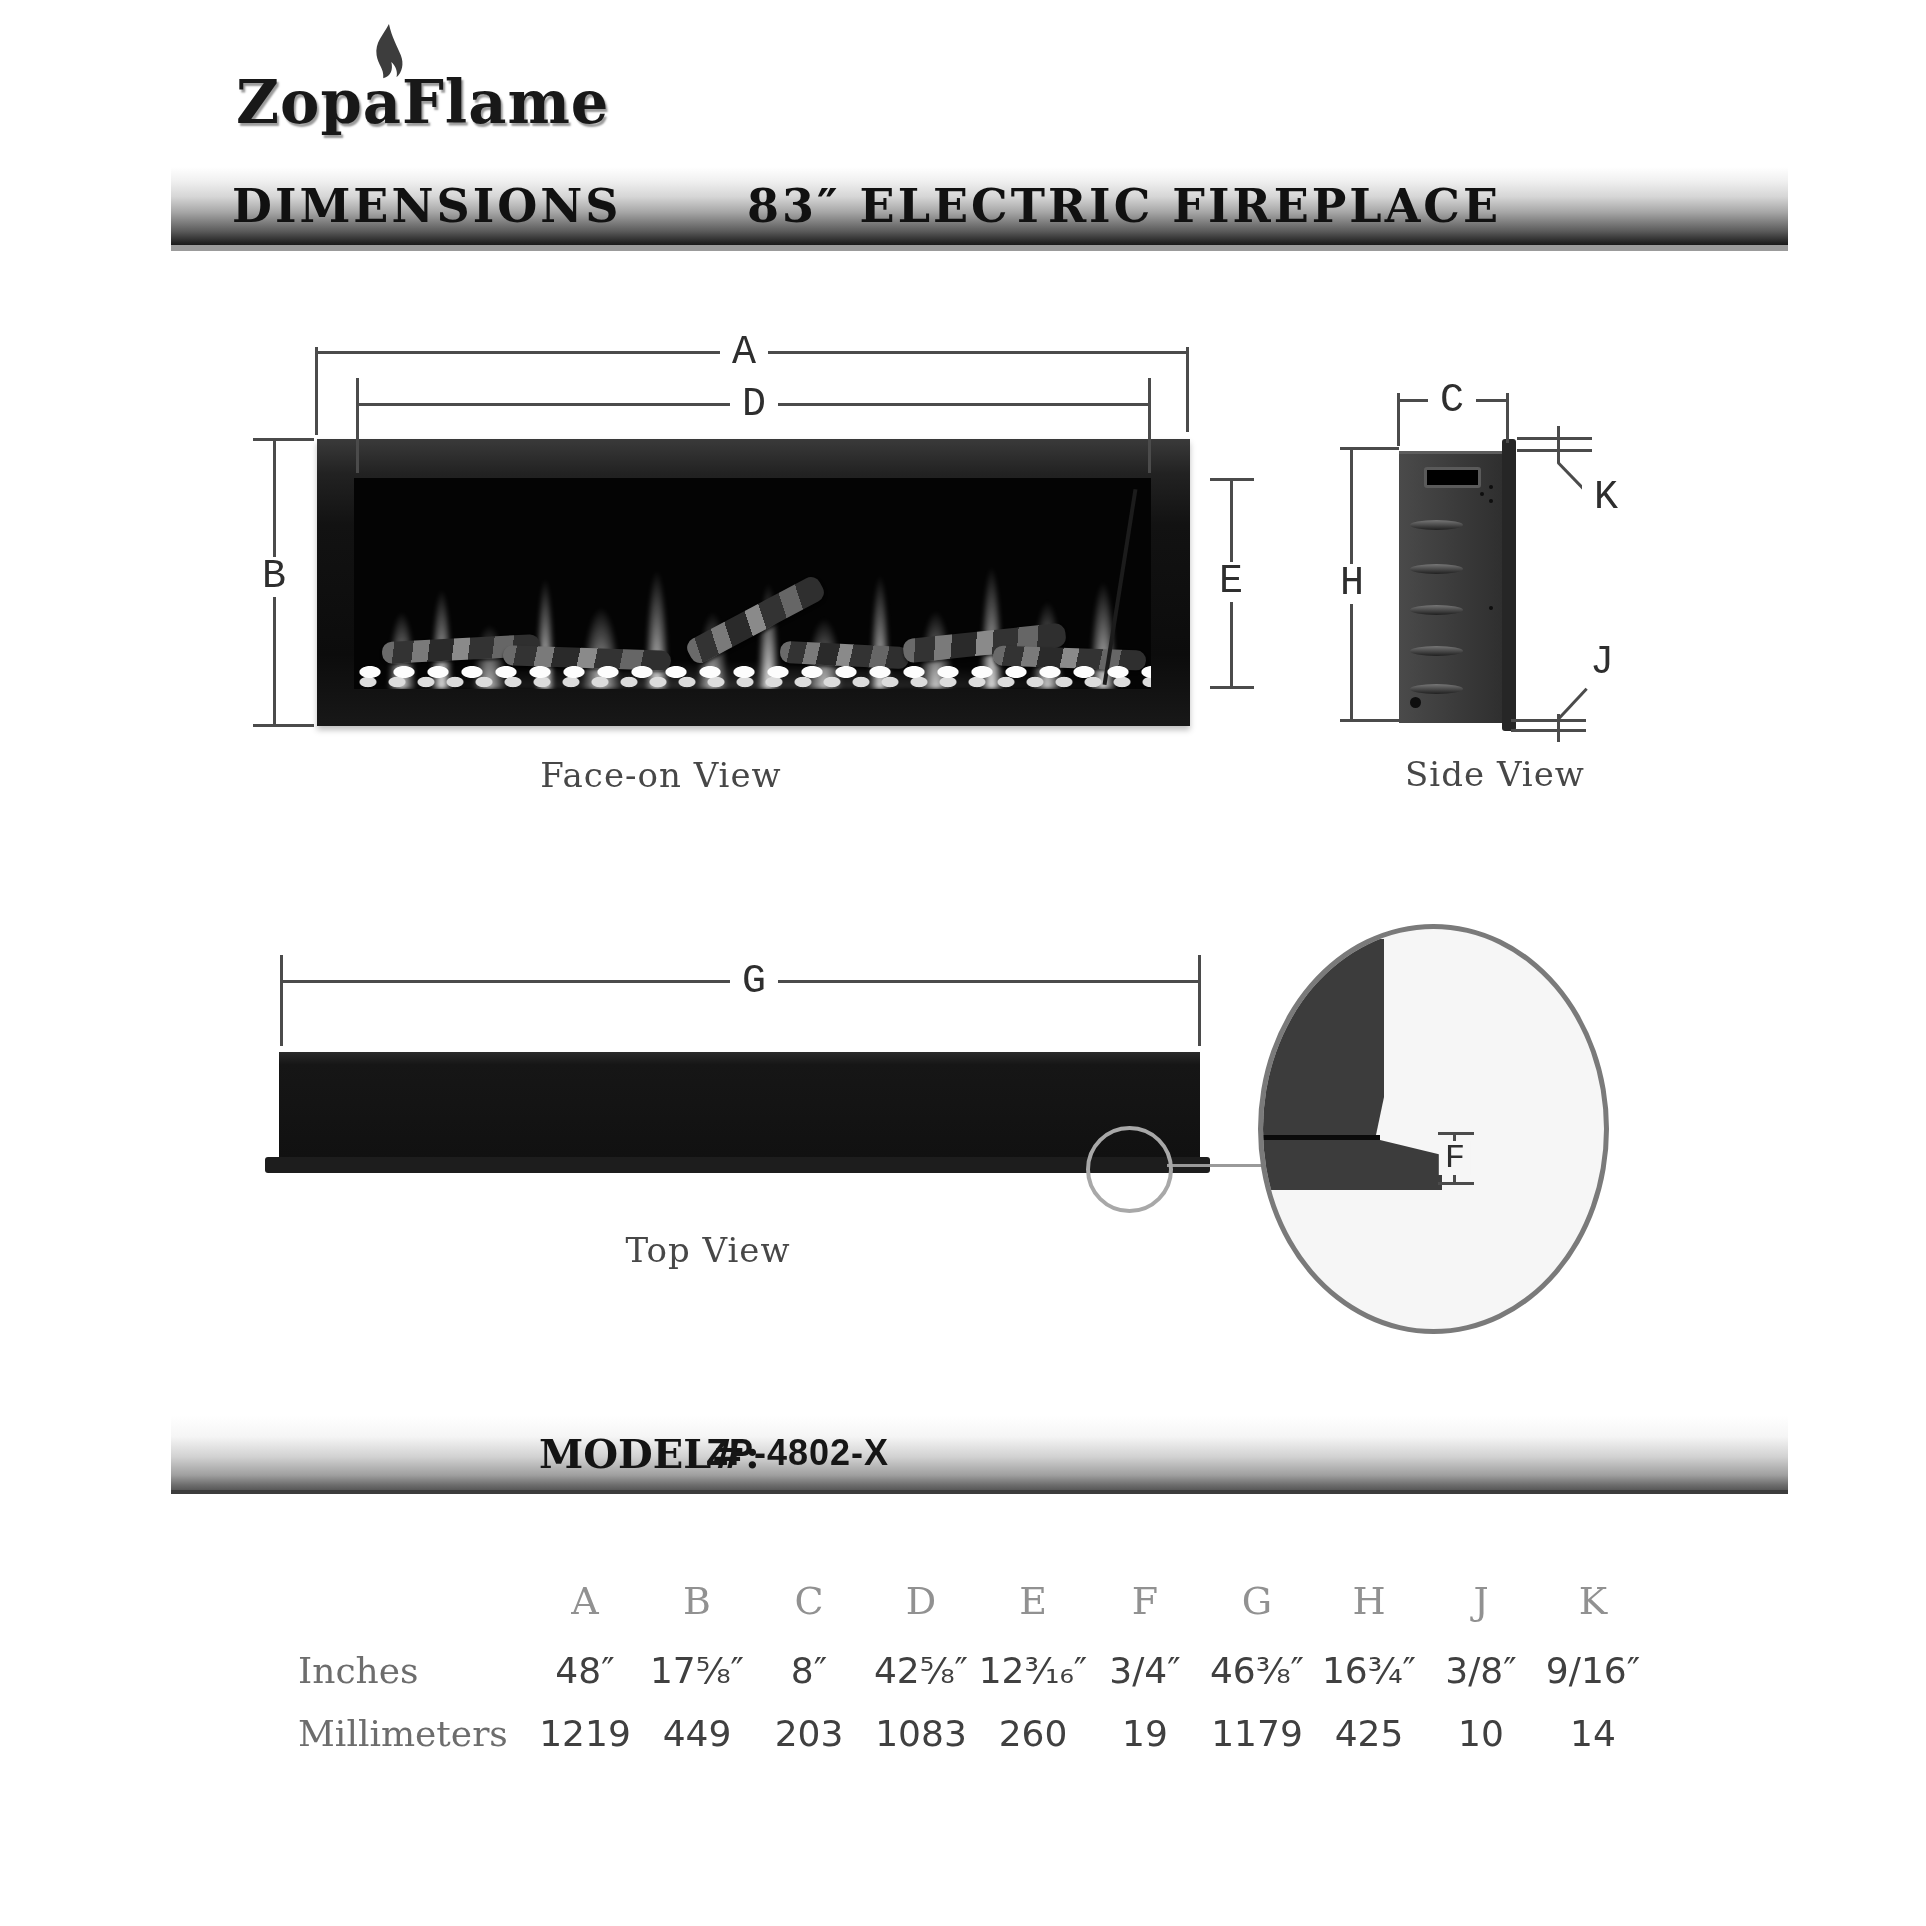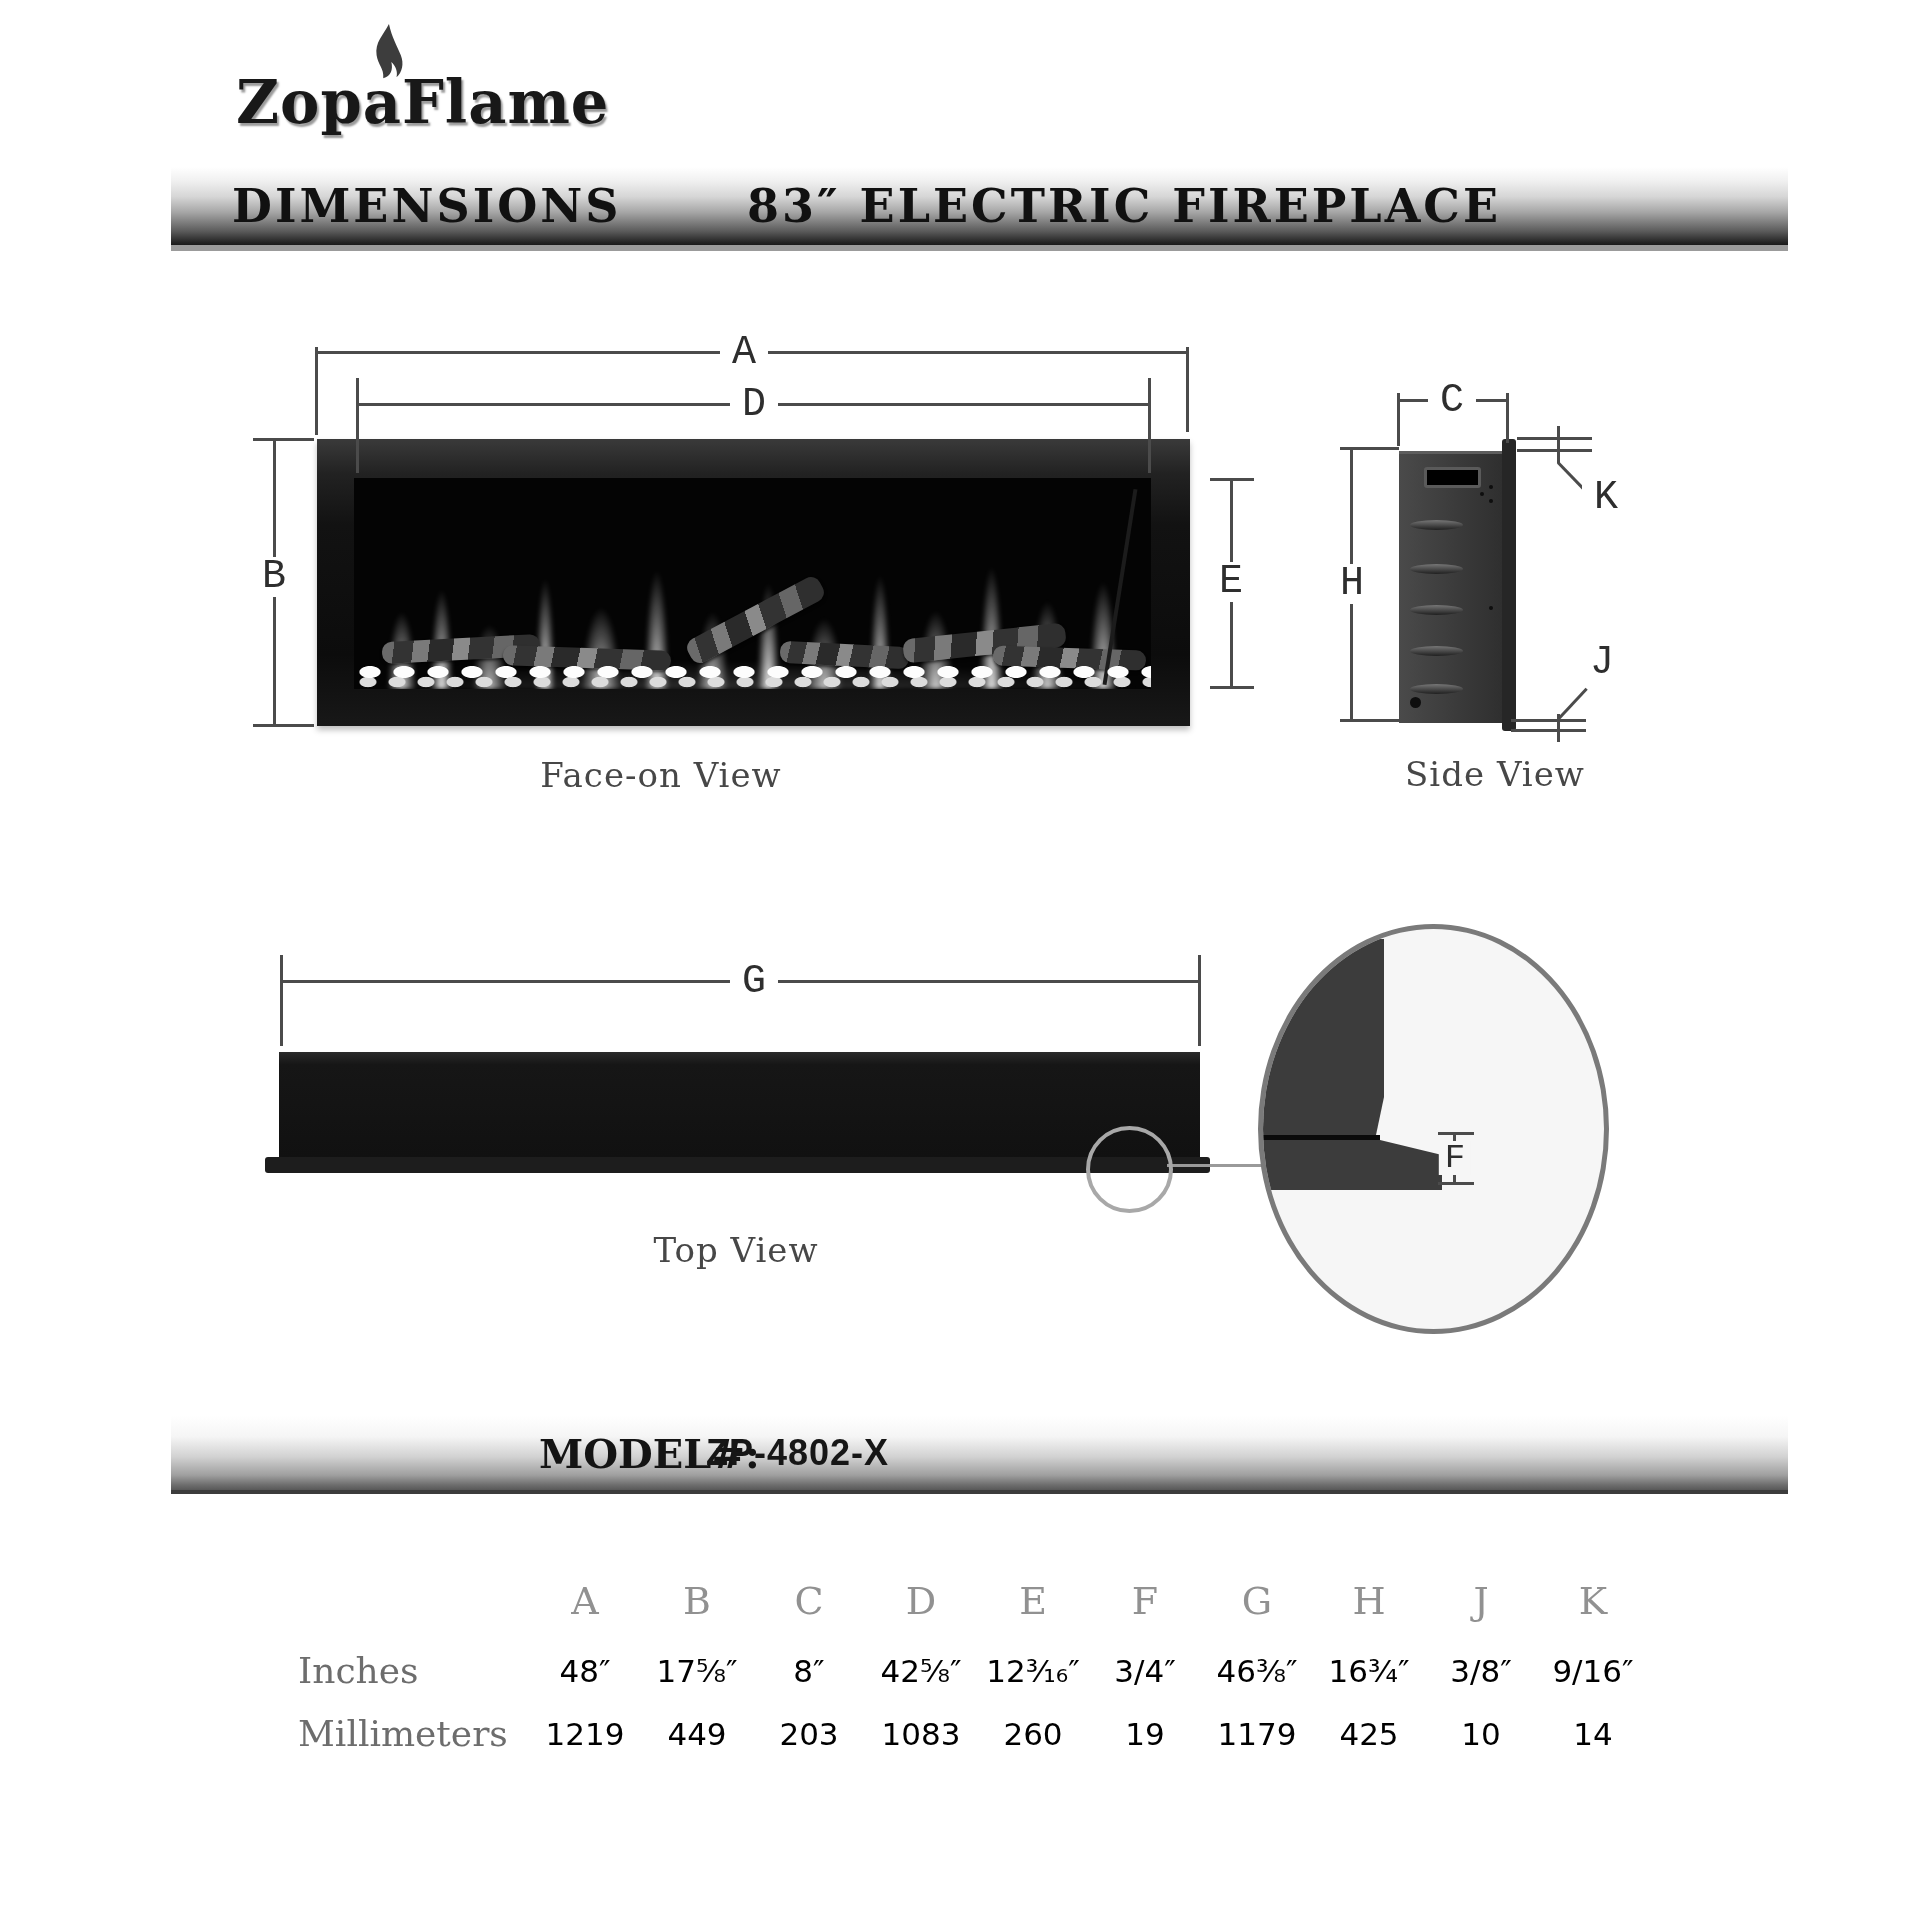--- a/index.html
+++ b/index.html
@@ -91,21 +91,21 @@
   .wedge{clip-path:polygon(0px 10px,121px 10px,121px 168px,113px 206px,0px 206px);background:#3c3c3c;}
   .seam{position:absolute;left:0;top:206px;width:117px;height:5px;background:#0a0a0a;}
   .dflange{clip-path:polygon(0px 211px,117px 211px,179px 226px,179px 261px,0px 261px);background:#3c3c3c;}
   
   .spec-table{position:absolute;left:171px;top:1544px;width:1481px;display:grid;
     grid-template-columns:358px repeat(10,112px);grid-template-rows:74px 65px 61px;}
   .spec-table .cell{display:flex;align-items:center;justify-content:center;}
   .col-letter{font-family:"DejaVu Serif",serif;font-size:38px;color:#919191;}
   .row-label{justify-content:flex-start !important;padding-left:127px;
     font-family:"DejaVu Serif",serif;font-size:36px;color:#6d6d6d;}
-  .val{font-family:"DejaVu Sans",sans-serif;font-size:31px;color:#000000;}
+  .val{font-family:"DejaVu Sans",sans-serif;font-size:36px;color:#404040;}
 </style>
 </head>
 <body>
 
 <div class="canvas">
 
   <svg class="flame" viewBox="0 0 40 60">
     <path d="M21 0 C15 12 6 19 8 33 C9.5 43 16 47 15 57 C23 55 25.5 48 23.5 40 C28 44 30.5 50 29 56 C35 51 37 42 33.5 33 C29.5 23 24 14 21 0 Z" fill="#3d3d3d"></path>
   </svg>
   <div class="logo-text">ZopaFlame</div>
@@ -203,21 +203,21 @@
   <div class="detail-circle">
     <div class="detail-shape wedge"></div>
     <div class="seam"></div>
     <div class="detail-shape dflange"></div>
   </div>
   <div class="dim h" style="left:1438px;top:1112px;width:36px;z-index:3;"></div>
   <div class="dim h" style="left:1438px;top:1162px;width:36px;z-index:3;"></div>
   <div class="dim v" style="left:1453px;top:1114px;height:50px;z-index:3;"></div>
   <div class="dim-label on-detail" style="left:1455px;top:1138px;">F</div>
 
-  <div class="view-label" style="left:736px;top:1230px;">Top View</div>
+  <div class="view-label" style="left:708px;top:1230px;">Top View</div>
 
   <div class="bar model-bar">
     <div class="model-label">MODEL#:</div>
     <div class="model-value">ZP-4802-X</div>
   </div>
 
   <div class="spec-table">
     <div class="cell"></div>
     <div class="cell col-letter">A</div>
     <div class="cell col-letter">B</div>

